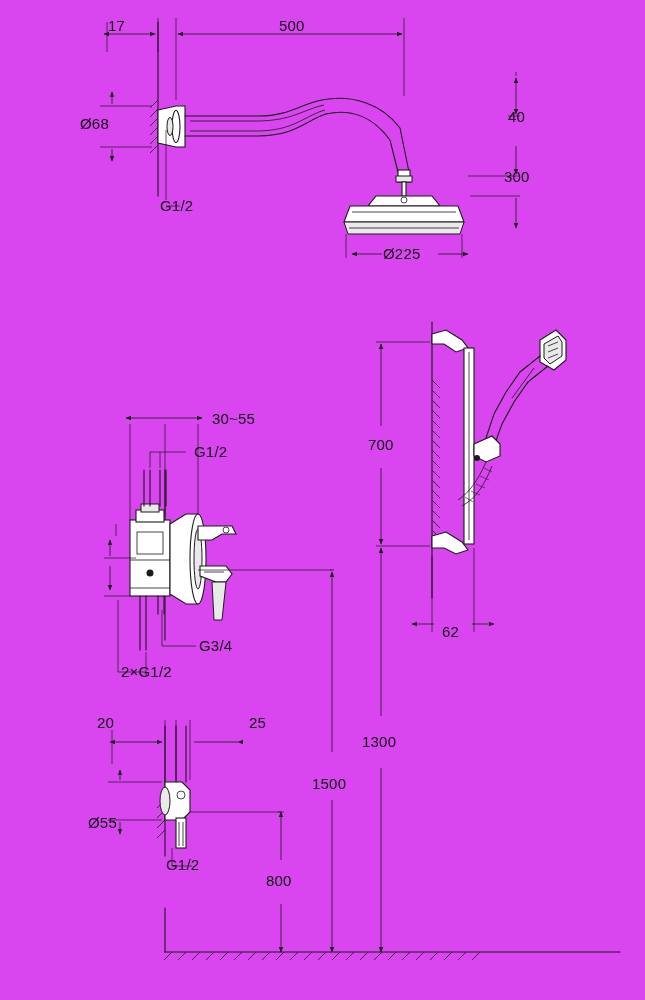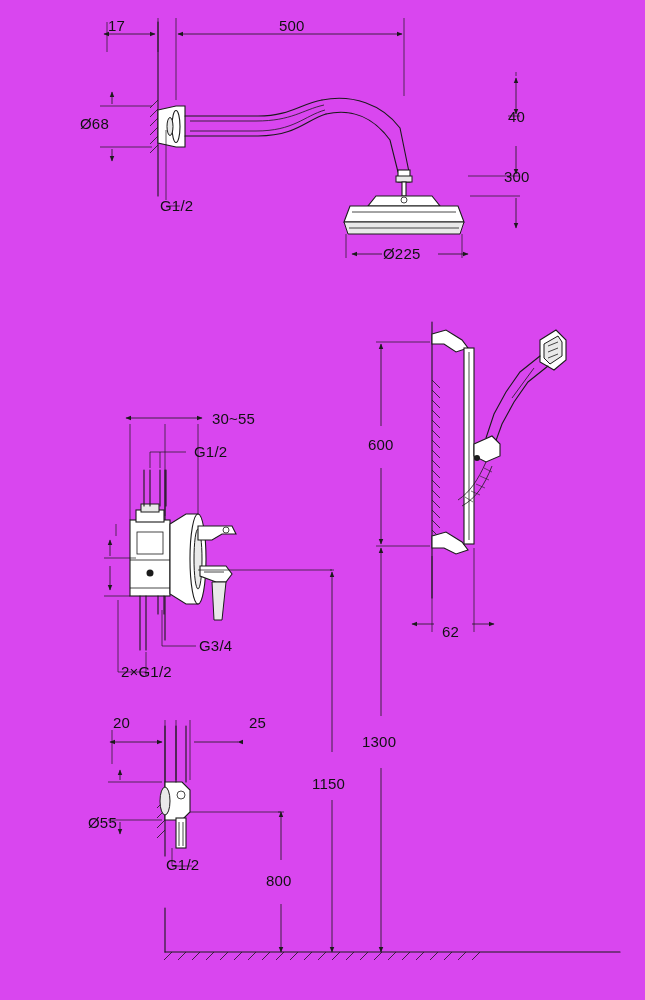--- a/index.html
+++ b/index.html
@@ -377,24 +377,24 @@
   <div class="dimtext" style="left:508px; top:108px;">40</div>
   <div class="dimtext" style="left:504px; top:168px;">300</div>
   <div class="dimtext" style="left:383px; top:245px;">Ø225</div>
   <div class="dimtext" style="left:160px; top:197px;">G1/2</div>
 
   <div class="dimtext" style="left:212px; top:410px;">30~55</div>
   <div class="dimtext" style="left:194px; top:443px;">G1/2</div>
   <div class="dimtext" style="left:199px; top:637px;">G3/4</div>
   <div class="dimtext" style="left:121px; top:663px;">2×G1/2</div>
 
-  <div class="dimtext" style="left:113px; top:714px;">20</div>
+  <div class="dimtext" style="left:97px; top:714px;">20</div>
   <div class="dimtext" style="left:232px; top:714px;margin-left:17px;">25</div>
   <div class="dimtext" style="left:88px; top:785px;margin-top:29px;">Ø55</div>
   <div class="dimtext" style="left:166px; top:856px;">G1/2</div>
 
-  <div class="dimtext" style="left:368px; top:436px;">600</div>
+  <div class="dimtext" style="left:368px; top:436px;">700</div>
   <div class="dimtext" style="left:442px; top:615px;margin-top:8px;">62</div>
   <div class="dimtext" style="left:362px; top:733px;">1300</div>
-  <div class="dimtext" style="left:312px; top:775px;">1150</div>
+  <div class="dimtext" style="left:312px; top:775px;">1500</div>
   <div class="dimtext" style="left:266px; top:872px;text-align:center;">800</div>
 
 </div>
 
 </body></html>

